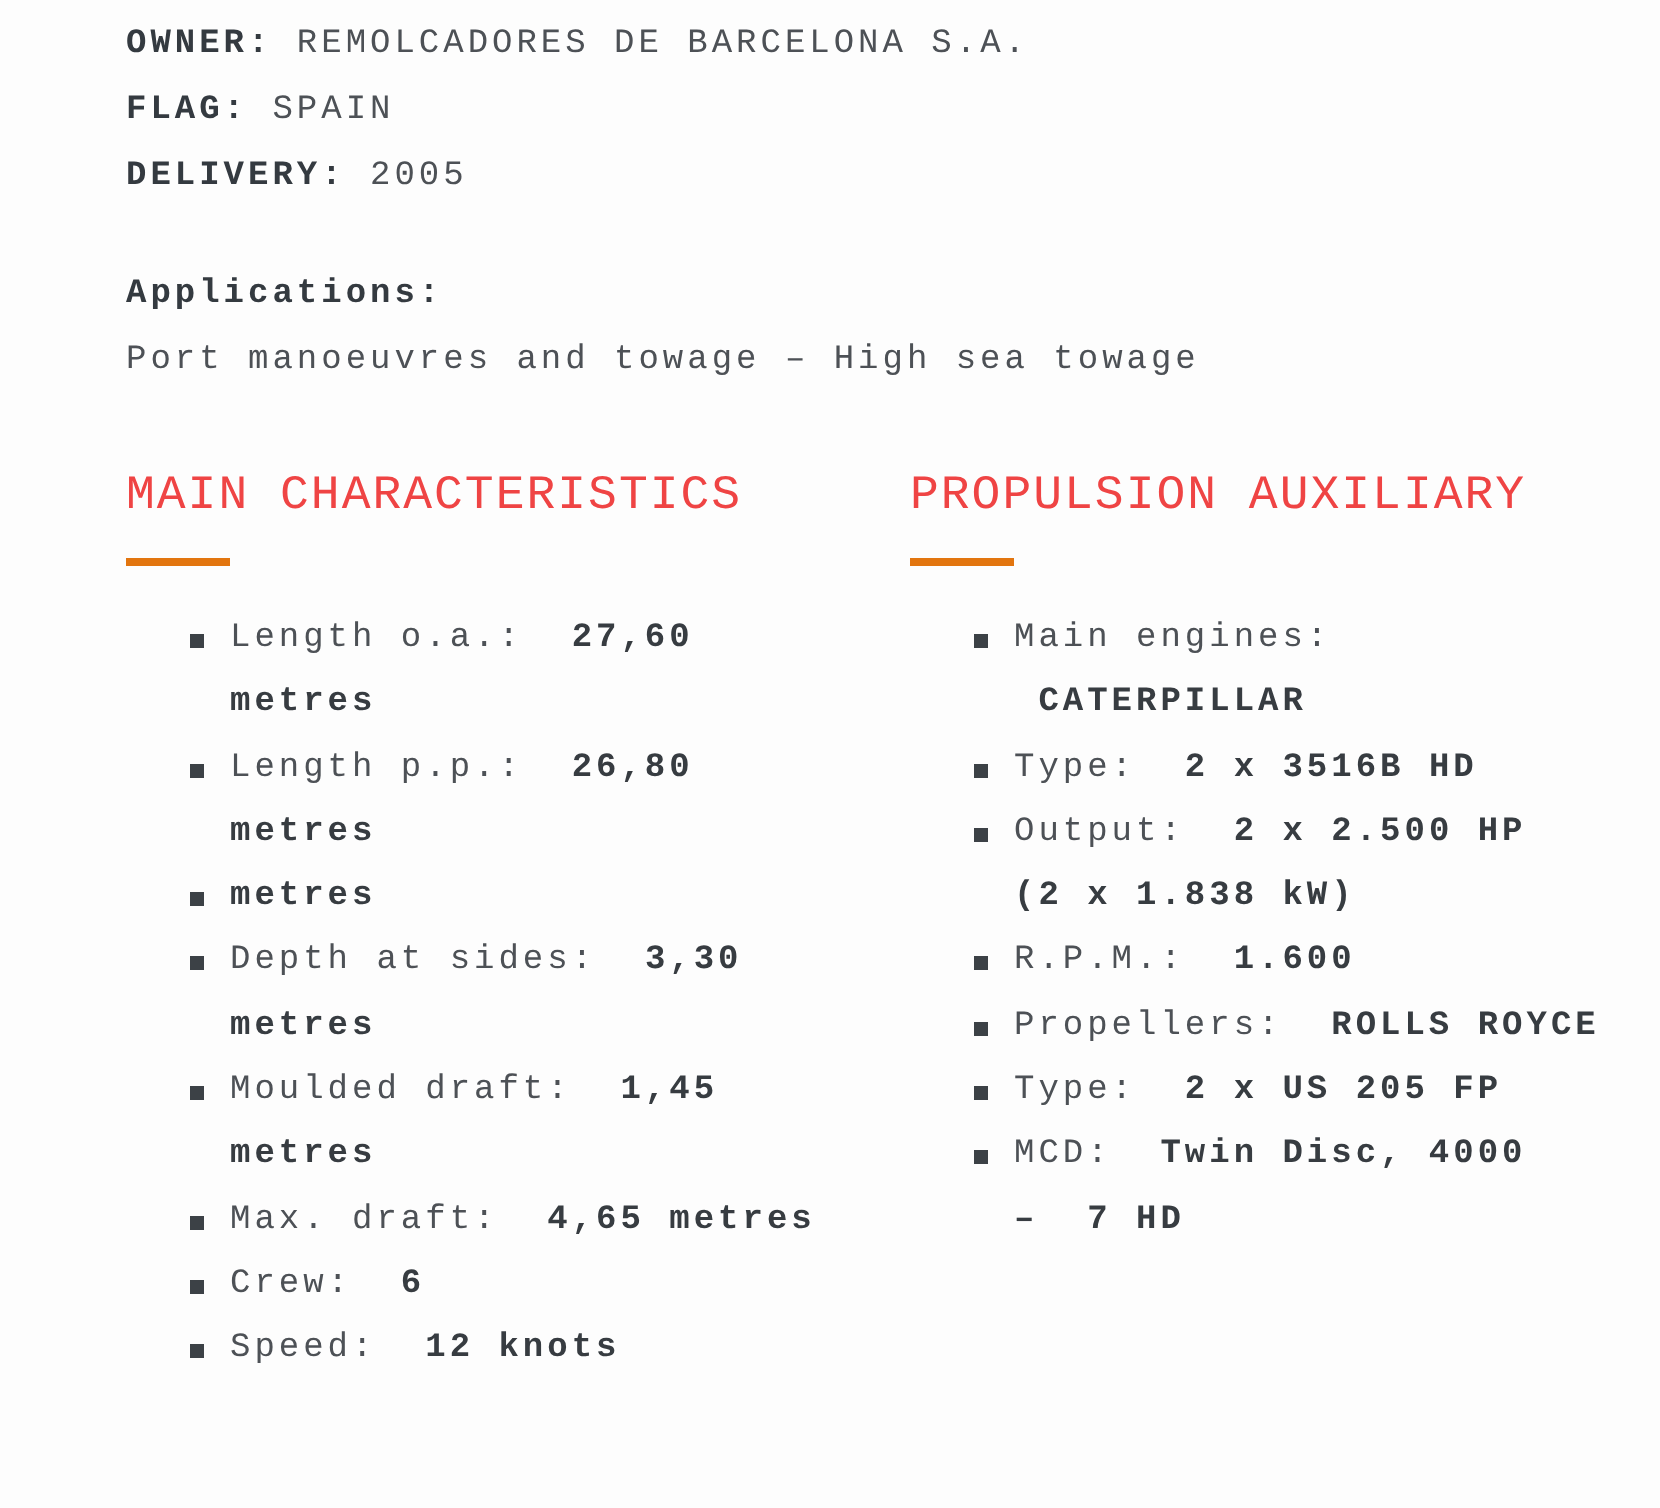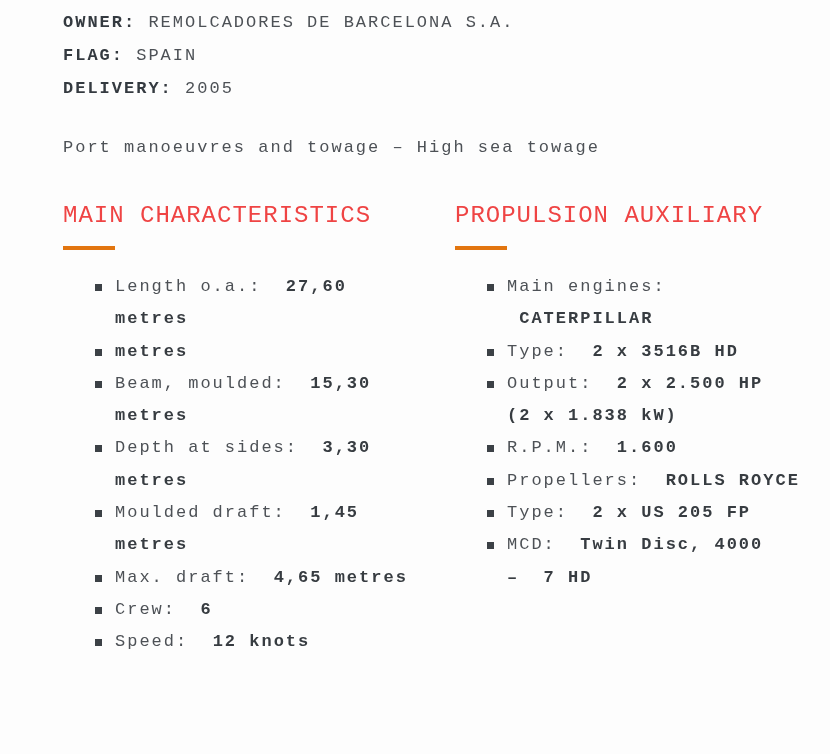--- a/index.html
+++ b/index.html
@@ -83,38 +83,39 @@
 <main class="page">
 
   <section class="meta">
 
   <p class="meta-row"><span class="lbl">OWNER:</span><span class="val"> REMOLCADORES DE BARCELONA S.A.</span></p>
       <p class="meta-row"><span class="lbl">FLAG:</span><span class="val"> SPAIN</span></p>
       <p class="meta-row"><span class="lbl">DELIVERY:</span><span class="val"> 2005</span></p>
     </section>
 
   <section class="apps">
+    <p class="apps-label">Applications:</p>
     <p class="apps-value">Port manoeuvres and towage – High sea towage</p>
   </section>
 
   <div class="columns">
 
     <section class="col">
       <h2>MAIN CHARACTERISTICS</h2>
       <div class="accent" style="background: rgb(226, 117, 15);"></div>
       <ul class="spec-list">
           <li>
             <div class="line"><span>Length o.a.:  </span><span class="b">27,60</span></div>
             <div class="line"><span class="b">metres</span></div>
           </li>
           <li>
+            <div class="line"><span>Length p.p.:  </span><span class="b">26,80</span></div>
             <div class="line"><span class="b">metres</span></div>
           </li>
           <li>
-            <div class="line"><span>Beam, moulded:  </span><span class="b">15,30</span></div>
             <div class="line"><span class="b">metres</span></div>
           </li>
           <li>
             <div class="line"><span>Depth at sides:  </span><span class="b">3,30</span></div>
             <div class="line"><span class="b">metres</span></div>
           </li>
           <li>
             <div class="line"><span>Moulded draft:  </span><span class="b">1,45</span></div>
             <div class="line"><span class="b">metres</span></div>
           </li>

